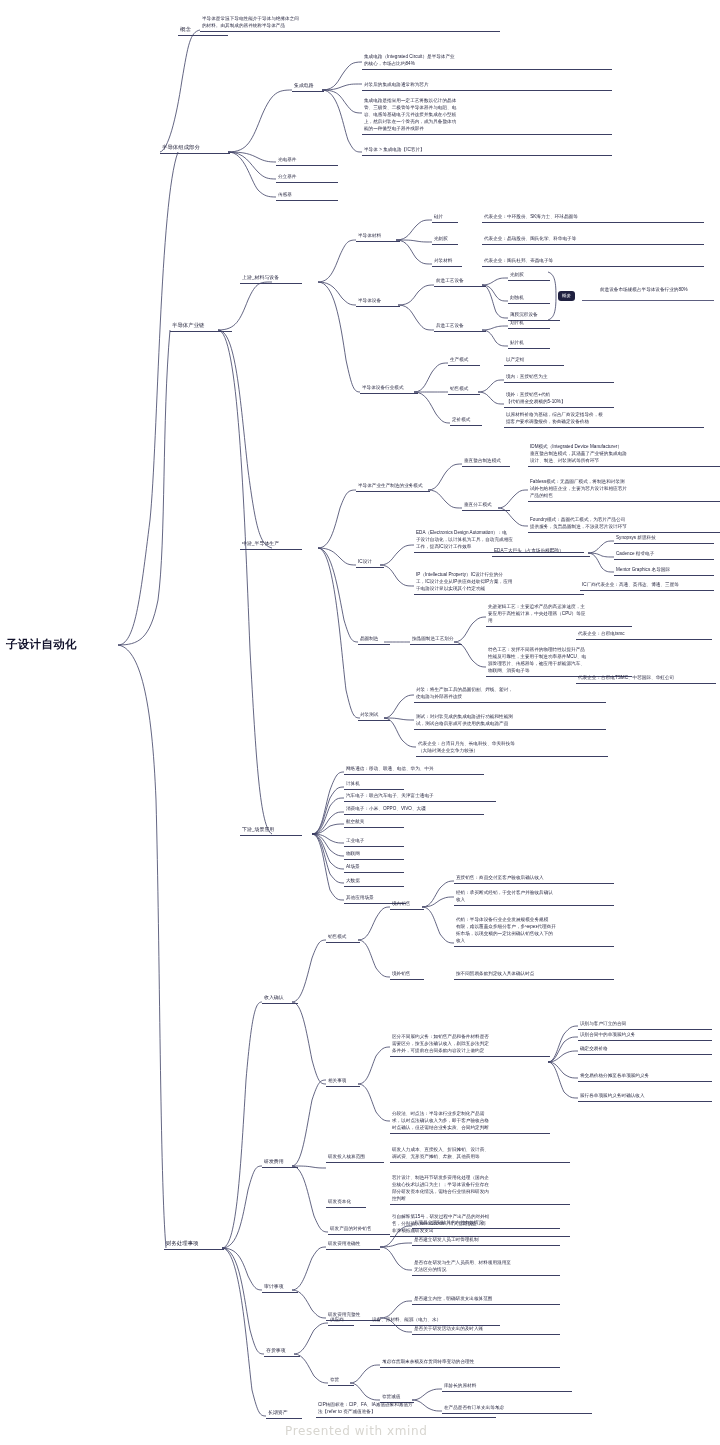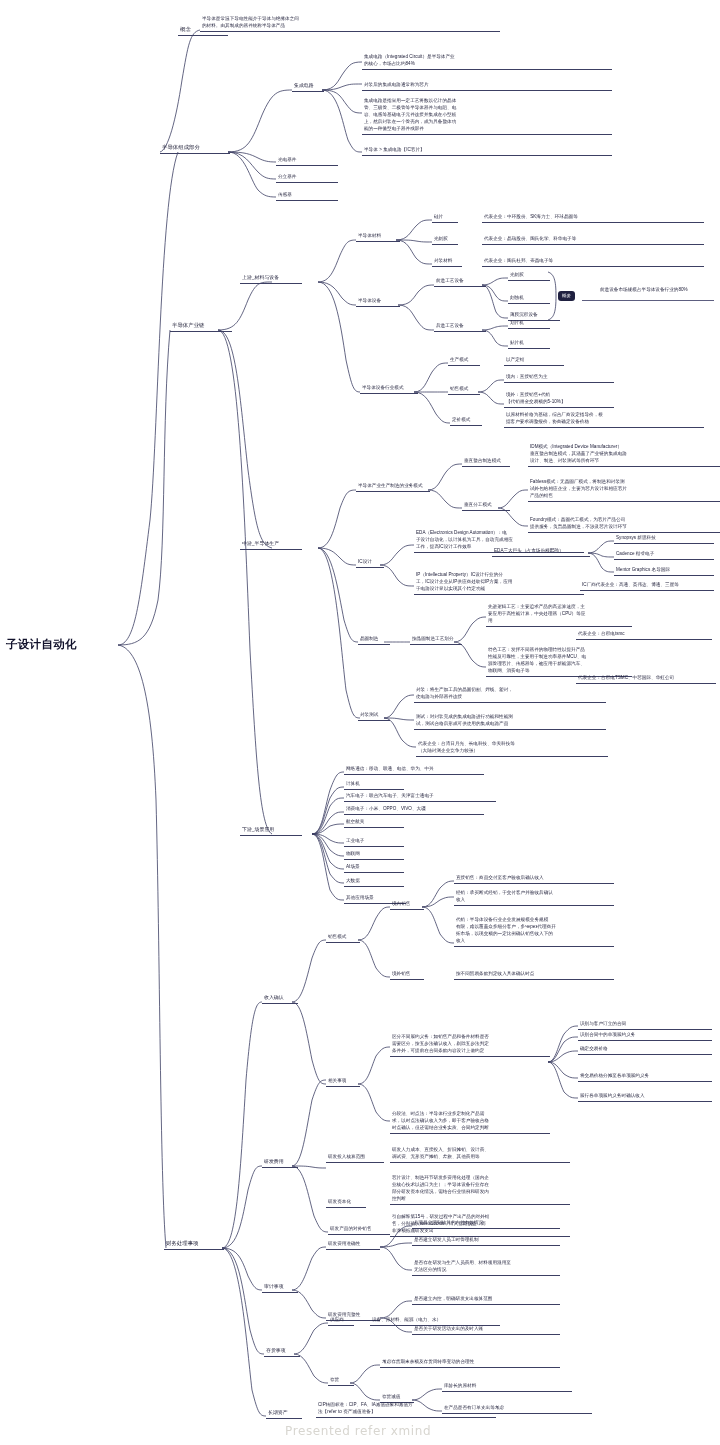--- a/index.html
+++ b/index.html
@@ -592,15 +592,15 @@
   </div>
 
   <div class="node lvl2 underline" style="left:266px;top:1408px;width:36px;">
     <span class="txt">长期资产</span>
   </div>
   <div class="node underline" style="left:316px;top:1400px;width:180px;">
     <span class="txt">CIP转固标准：CIP、FA、IA减值迹象和减值方
 法【refer to 资产减值准备】</span>
   </div>
 
-  <div class="watermark">Presented refer xmind</div>
+  <div class="watermark">Presented with xmind</div>
 
 </div>
 
 </body></html>

